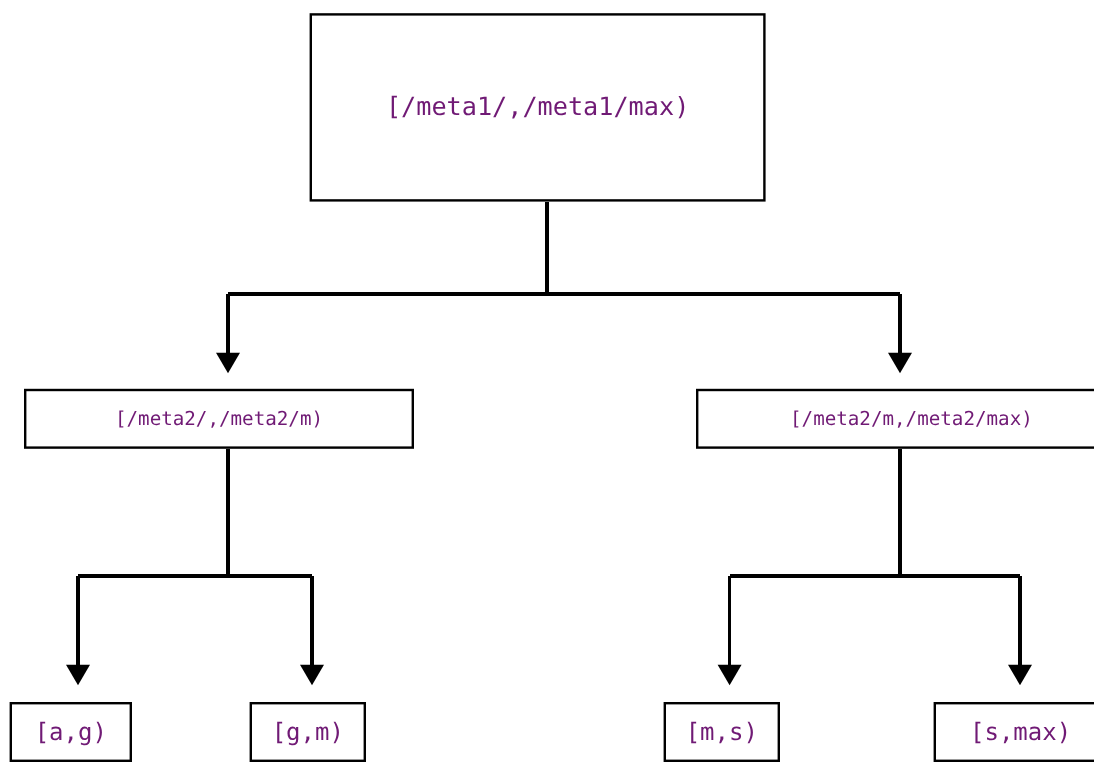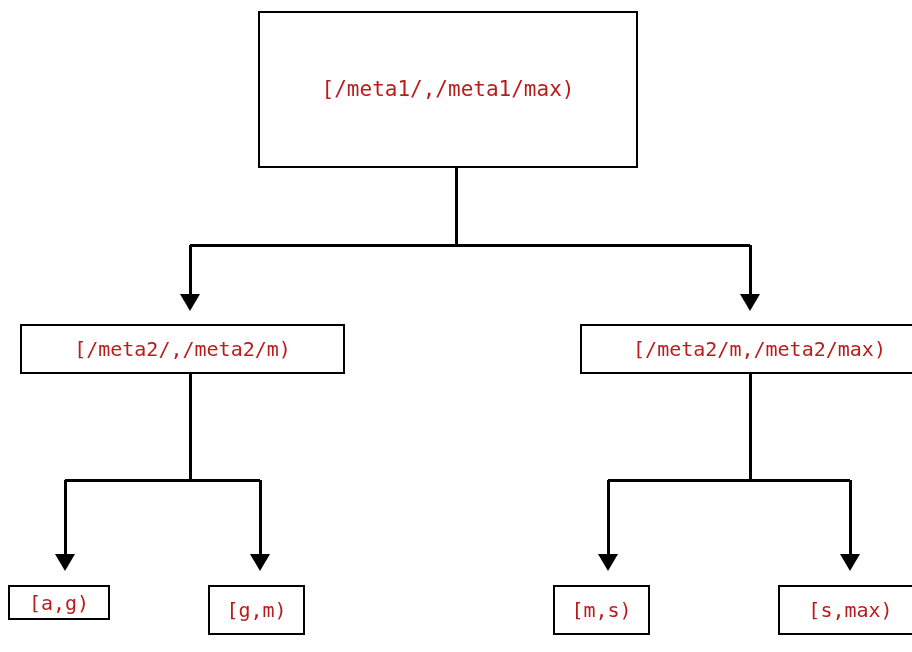--- a/index.html
+++ b/index.html
@@ -32,21 +32,21 @@
     border: 2px solid #000000;
     display: flex;
     align-items: center;
     justify-content: center;
     color: #000000;
     white-space: pre;
     letter-spacing: 0px;
   }
   .node-label {
     font-family: "DejaVu Sans Mono", "Liberation Mono", monospace;
-    color: #b91c1c;
+    color: #701a75;
     white-space: pre;
     line-height: 1;
   }
   
   #node-root {
     left: 258px;
     top: 11px;
     width: 380px;
     height: 157px;
   }
@@ -58,27 +58,27 @@
     width: 325px;
     height: 50px;
   }
   #node-meta2-right {
     left: 580px;
     top: 324px;
     width: 359px;
     height: 50px;
   }
   #node-meta2-left .node-label,
-  #node-meta2-right .node-label { font-size: 20px; }
+  #node-meta2-right .node-label { font-size: 16px; }
   
   #node-leaf-ag {
     left: 8px;
     top: 585px;
     width: 102px;
-    height: 35px;
+    height: 50px;
   }
   #node-leaf-gm {
     left: 208px;
     top: 585px;
     width: 97px;
     height: 50px;
   }
   #node-leaf-ms {
     left: 553px;
     top: 585px;

